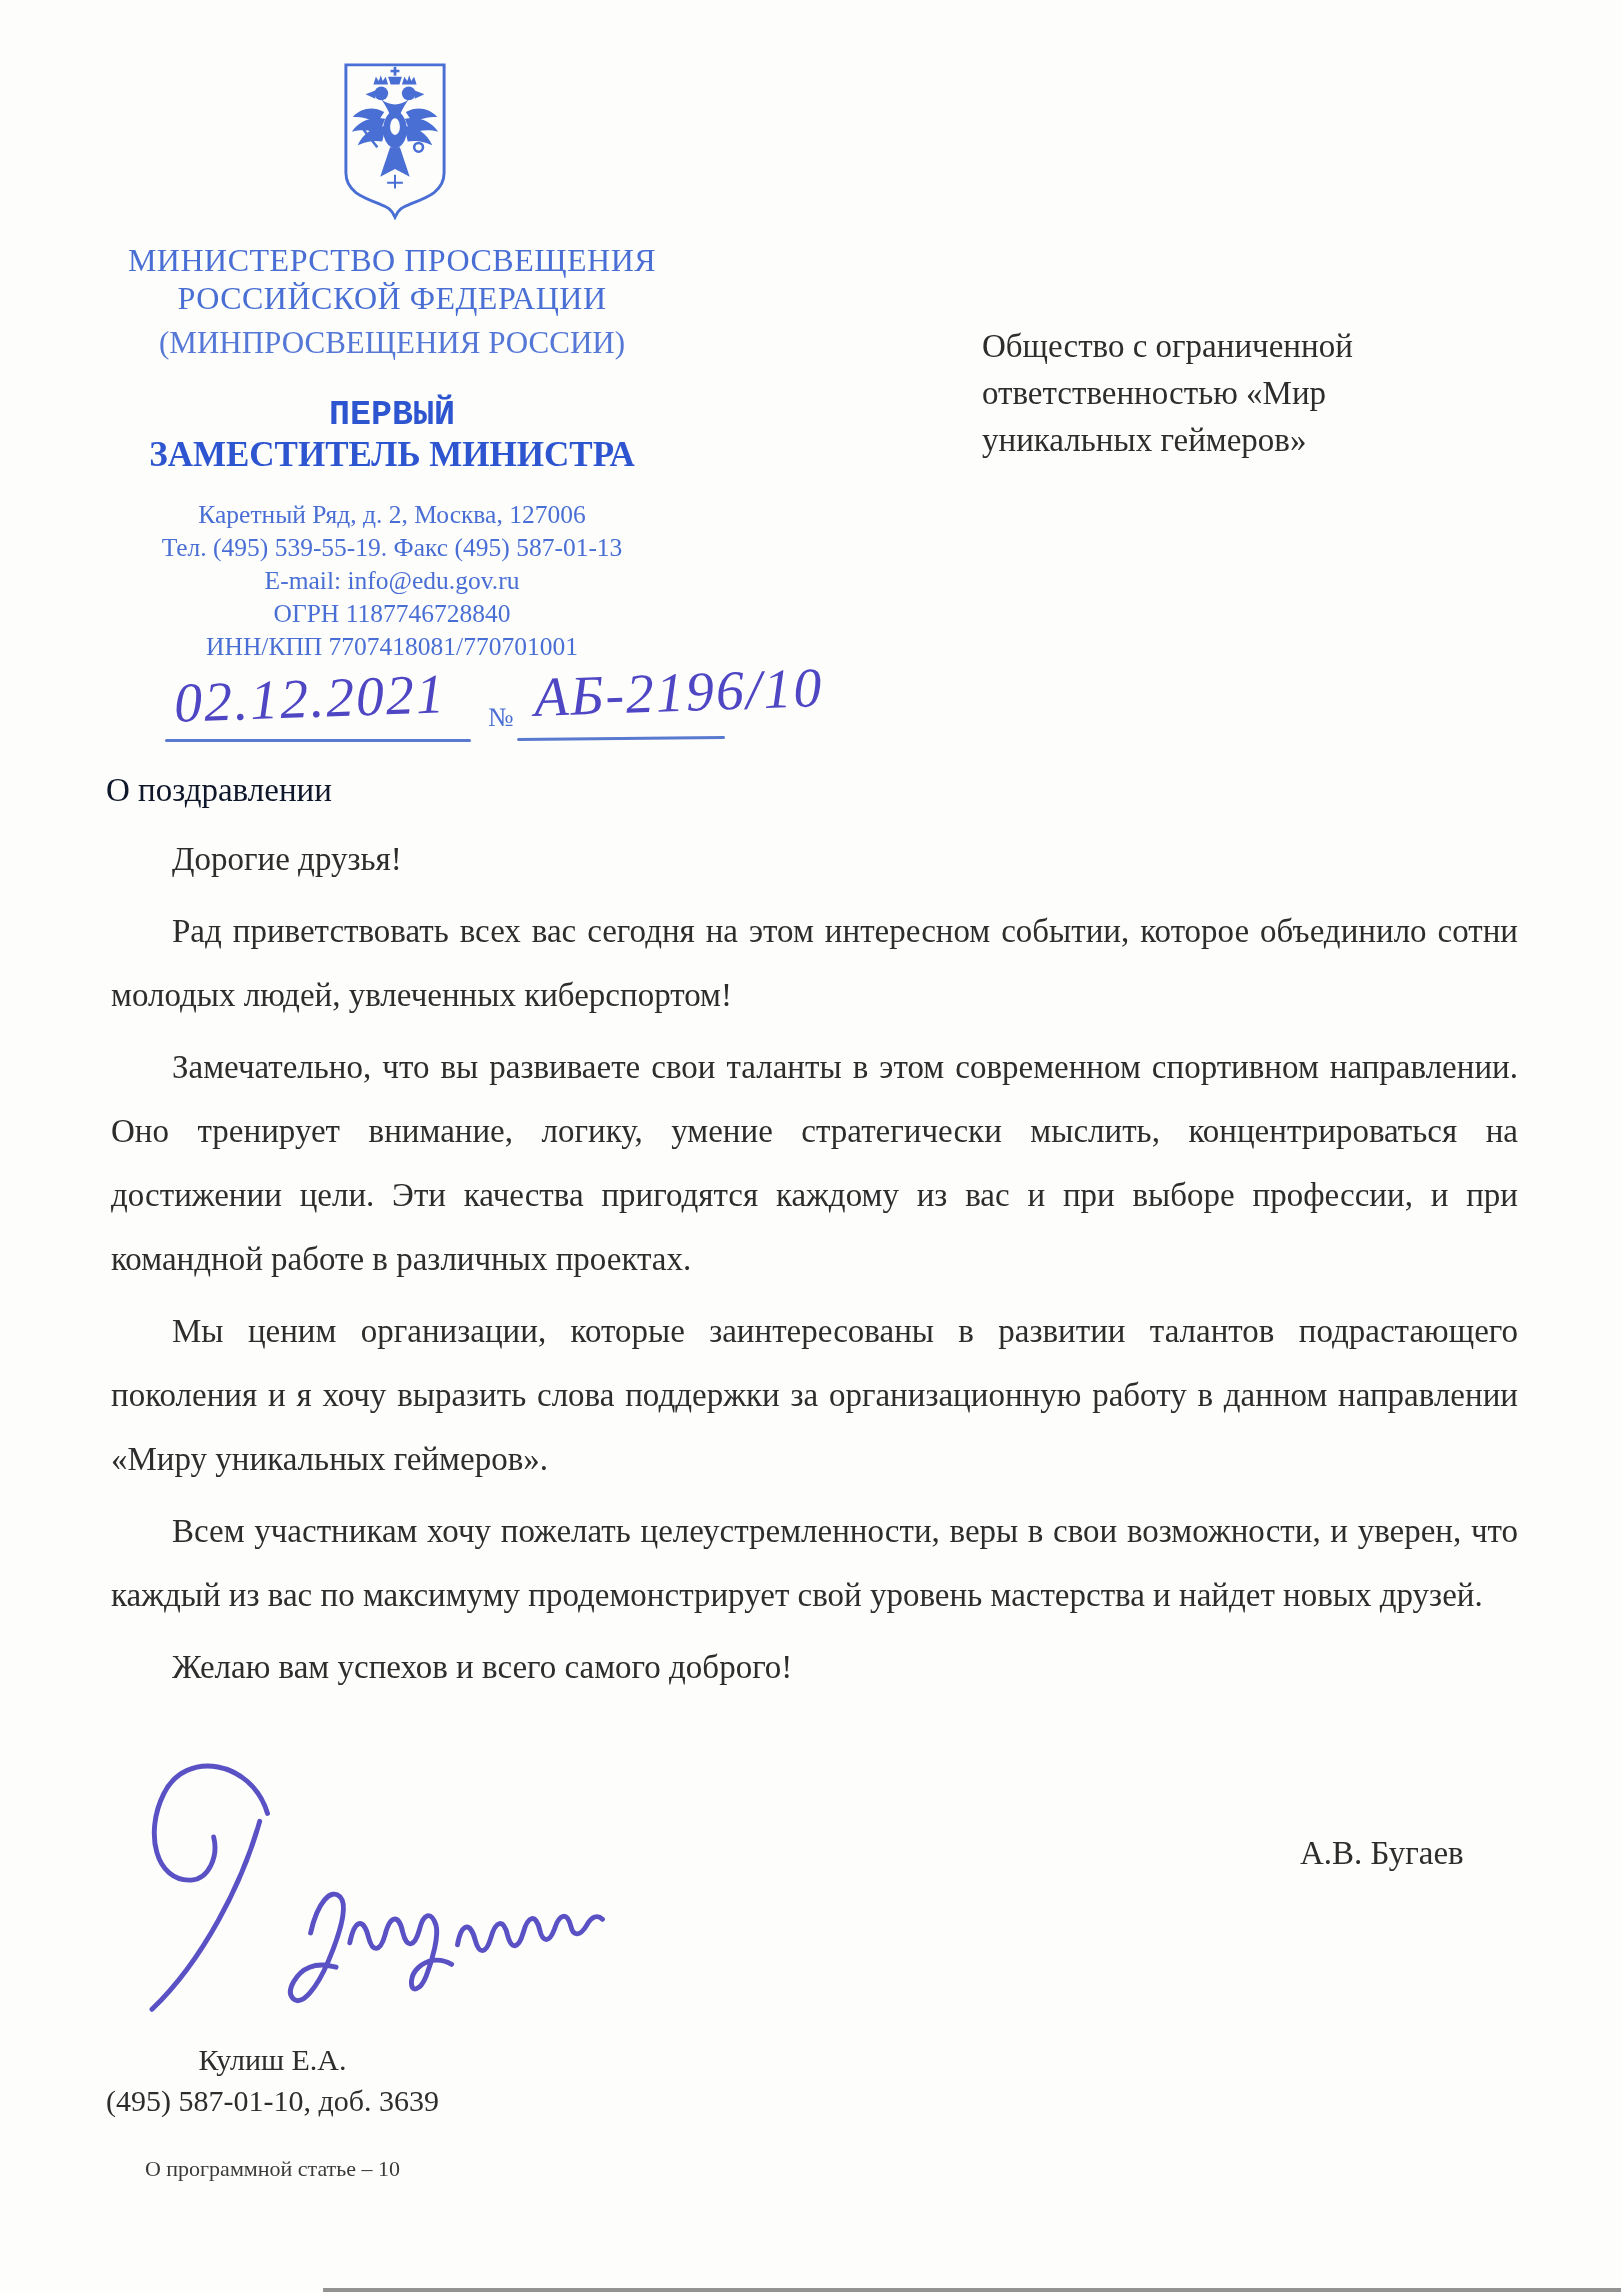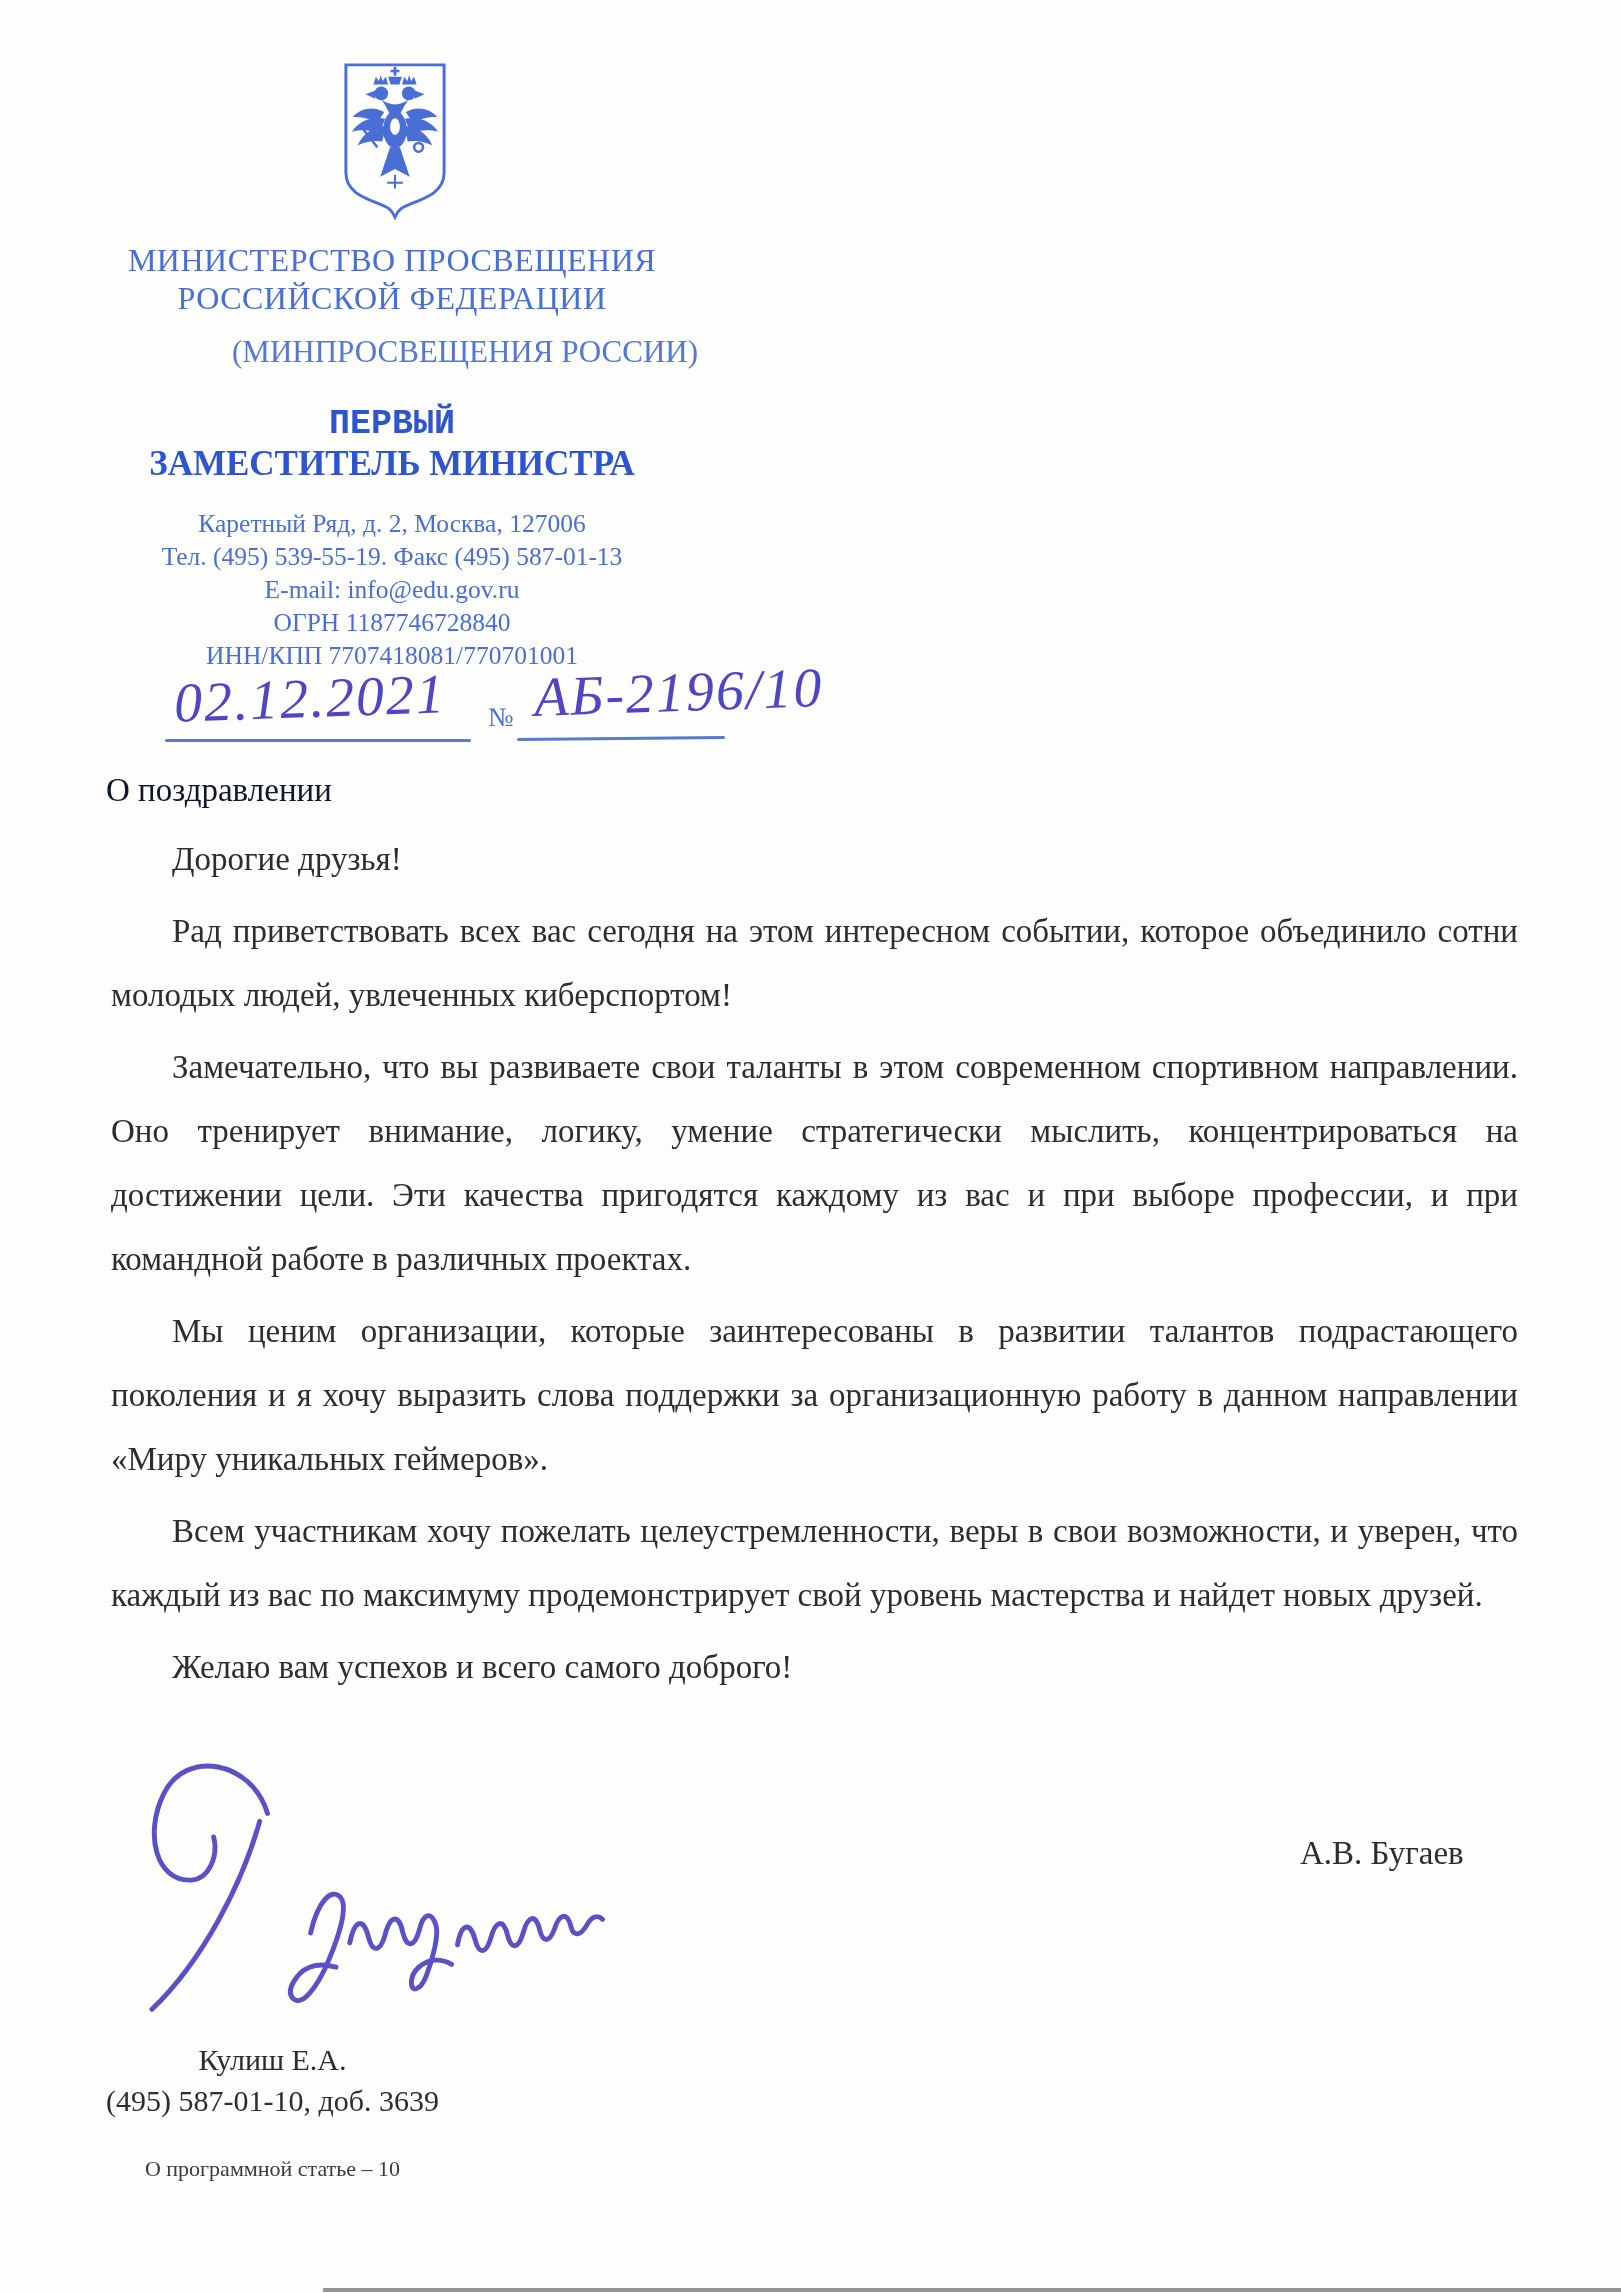--- a/index.html
+++ b/index.html
@@ -12,21 +12,21 @@
     overflow:hidden;
     padding-left:20px;
   }
   
   .coat{position:absolute;left:336px;top:57px;width:118px;height:163px;}
   .lh{
     position:absolute;left:86px;top:241px;width:612px;
     text-align:center;color:#4a6fd4;
   }
   .lh .min{font-size:32px;line-height:38px;letter-spacing:0.5px;}
-  .lh .short{font-size:31px;line-height:37px;margin-top:16px;color:#5577d6;text-align:right;}
+  .lh .short{font-size:31px;line-height:37px;margin-top:7px;color:#5577d6;}
   .lh .post{font-size:35px;line-height:39px;font-weight:bold;color:#2e55d0;}
   .lh .post1{margin-top:35px;font-family:Liberation Mono, monospace;}
   .lh .contact{margin-top:23.5px;font-size:25.5px;line-height:33px;color:#4a6fd4;}
   
   .hw{
     position:absolute;color:#4f46c4;
     font-style:italic;font-size:56px;line-height:59px;
     transform:rotate(-2deg);letter-spacing:2px;white-space:nowrap;
   }
   .hw-date{left:174px;top:669px;}
@@ -120,20 +120,25 @@
   </div>
 
   <div class="hw hw-date">02.12.2021</div>
   <div class="numsign">№</div>
   <div class="hw hw-num">АБ-2196/10</div>
   <div class="ref-underline u-date"></div>
   <div class="ref-underline u-num"></div>
 
   <div class="subject">О поздравлении</div>
 
+  <div class="addressee">
+    <div>Общество с ограниченной</div>
+    <div>ответственностью «Мир</div>
+    <div>уникальных геймеров»</div>
+  </div>
 
   <div class="body-text">
     <p class="salutation">Дорогие друзья!</p>
     <p>Рад приветствовать всех вас сегодня на этом интересном событии, которое объединило сотни молодых людей, увлеченных киберспортом!</p>
     <p>Замечательно, что вы развиваете свои таланты в этом современном спортивном направлении. Оно тренирует внимание, логику, умение стратегически мыслить, концентрироваться на достижении цели. Эти качества пригодятся каждому из вас и при выборе профессии, и при командной работе в различных проектах.</p>
     <p>Мы ценим организации, которые заинтересованы в развитии талантов подрастающего поколения и я хочу выразить слова поддержки за организационную работу в данном направлении «Миру уникальных геймеров».</p>
     <p>Всем участникам хочу пожелать целеустремленности, веры в свои возможности, и уверен, что каждый из вас по максимуму продемонстрирует свой уровень мастерства и найдет новых друзей.</p>
     <p>Желаю вам успехов и всего самого доброго!</p>
   </div>
 

